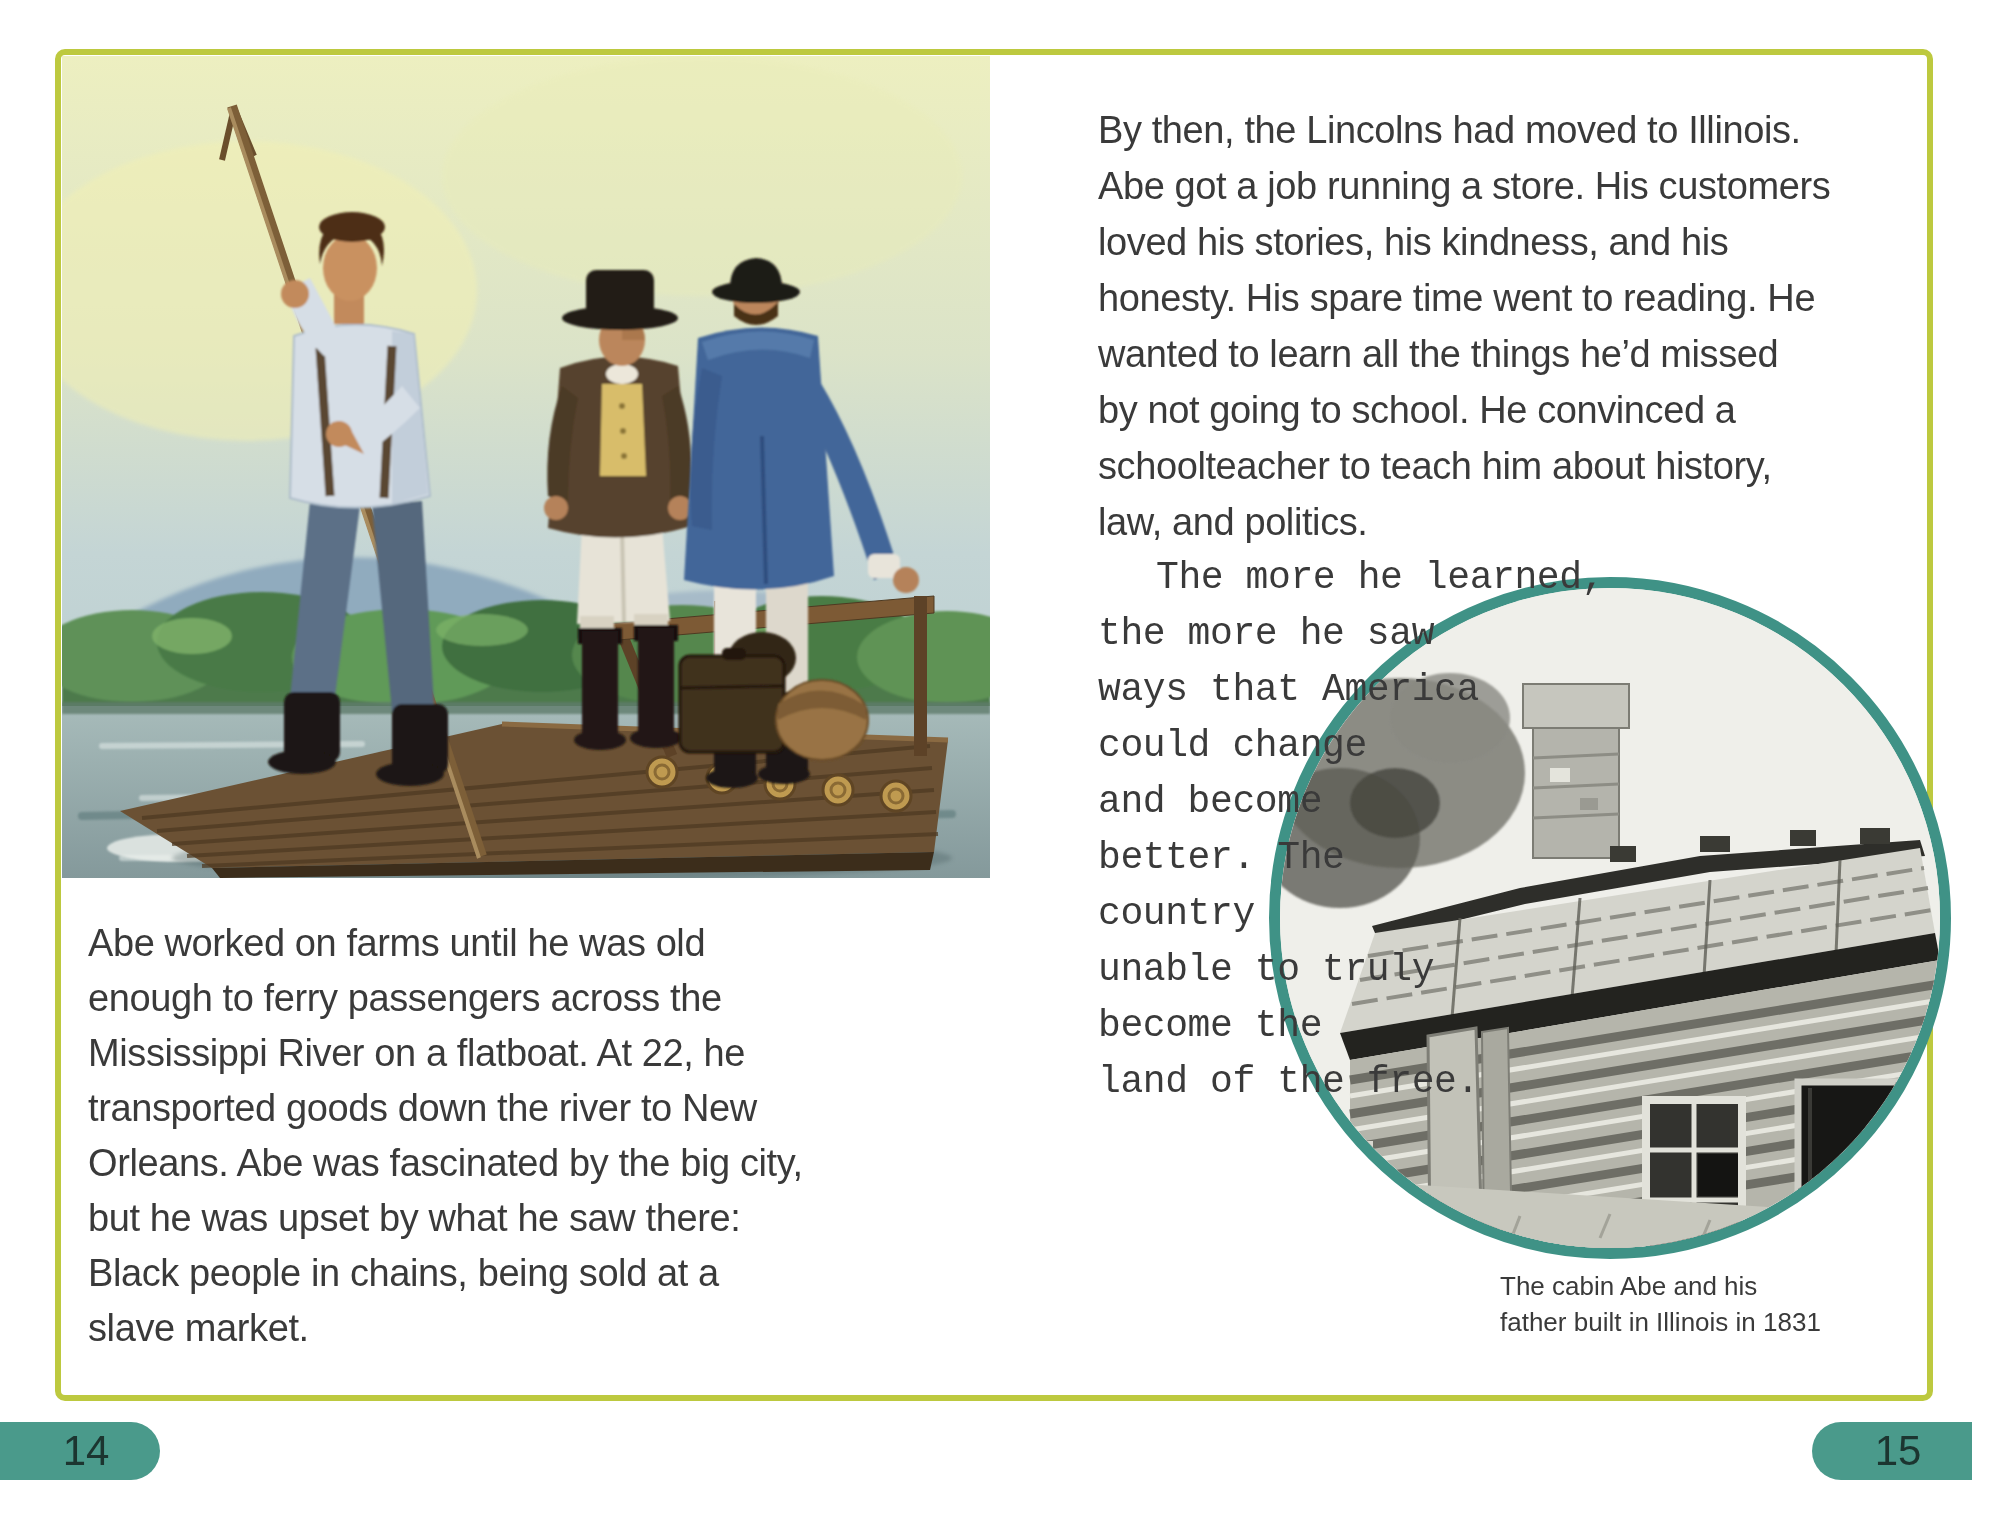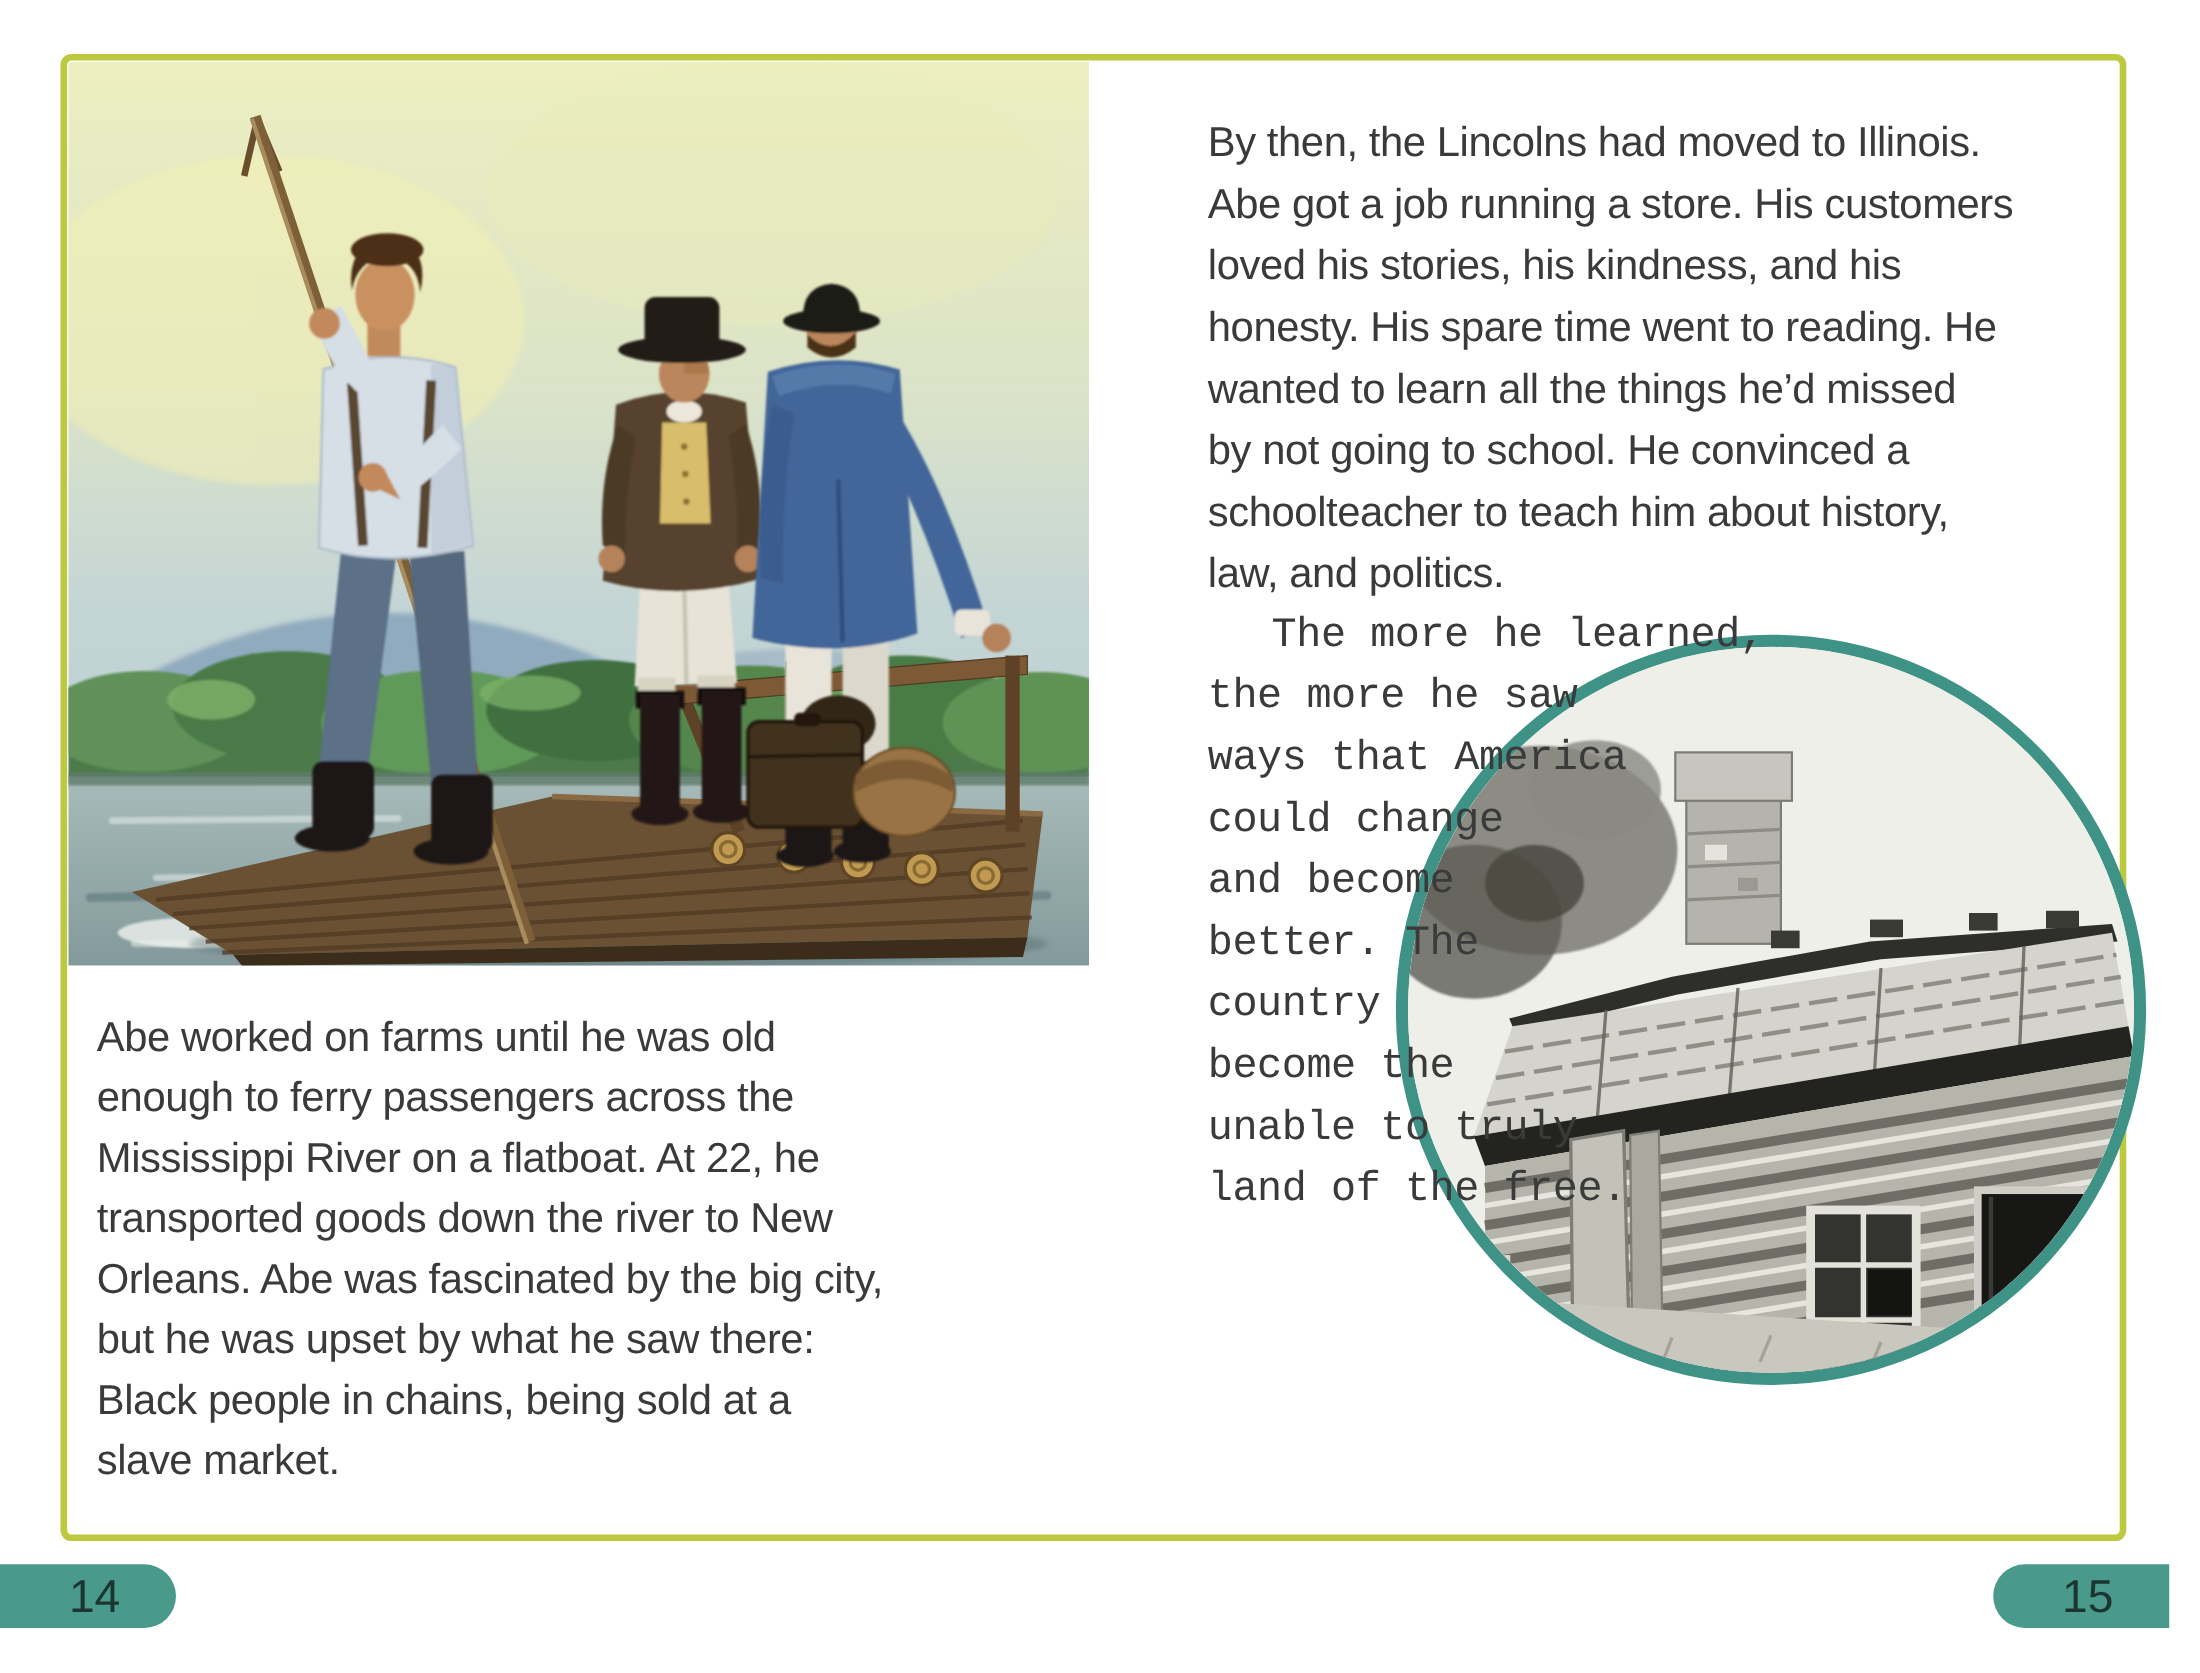--- a/index.html
+++ b/index.html
@@ -360,22 +360,26 @@
   </div>
 
   <div id="right-par2" class="bodytext">
     <div class="line indent">The more he learned,</div>
     <div class="line">the more he saw</div>
     <div class="line">ways that America</div>
     <div class="line">could change</div>
     <div class="line">and become</div>
     <div class="line">better. The</div>
     <div class="line">country</div>
+    <div class="line">unable to truly</div>
     <div class="line">become the</div>
-    <div class="line">unable to truly</div>
     <div class="line">land of the free.</div>
   </div>
 
+  <div id="caption">
+    <div class="cap-line">The cabin Abe and his</div>
+    <div class="cap-line">father built in Illinois in 1831</div>
+  </div>
 
   <div id="pill-left" class="pill">14</div>
   <div id="pill-right" class="pill">15</div>
 
 </div>
 
 </body></html>

